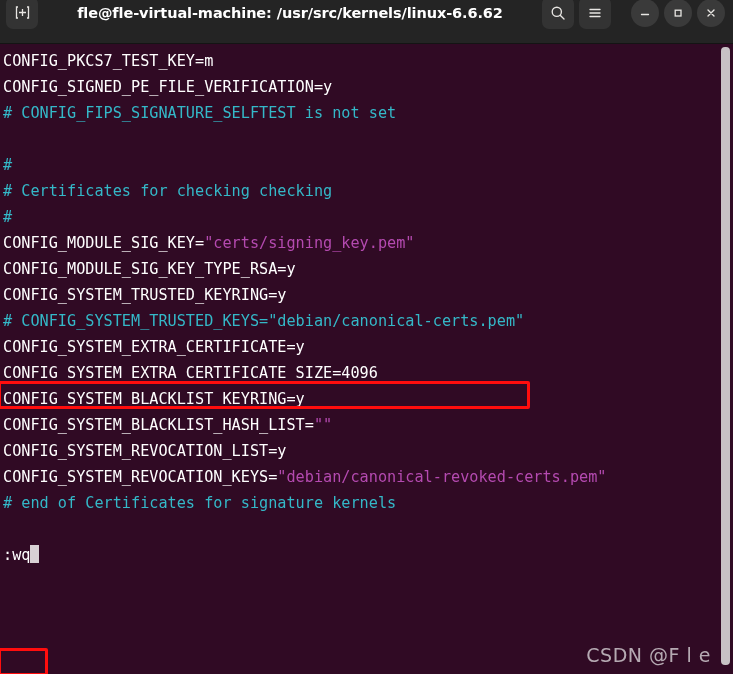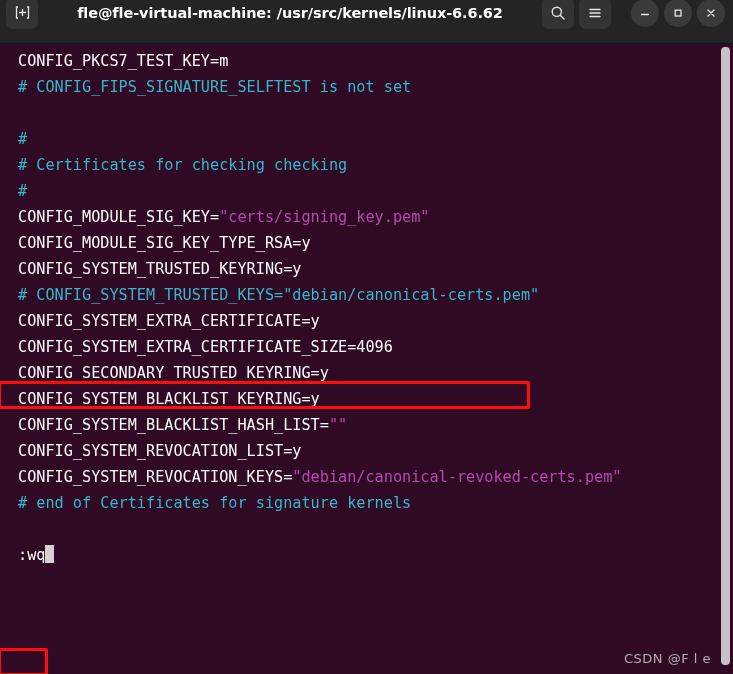--- a/index.html
+++ b/index.html
@@ -84,21 +84,21 @@
     top: 4px;
     right: 0;
   }
   .line {
     height: 26px;
     line-height: 26px;
     font-family: "DejaVu Sans Mono", monospace;
     font-size: 15.2px;
     white-space: pre;
     color: #ffffff;
-    padding-left: 18px;
+    padding-left: 3px;
     position: relative;
   }
   .tok-white { color: #ffffff; }
   .tok-cyan  { color: #34b8c8; }
   .tok-mag   { color: #b44ab0; }
 
   
   .redbox {
     position: absolute;
     border: 3px solid #ff0d0d;
@@ -147,21 +147,21 @@
     border-radius: 4px;
   }
 
   
   .watermark {
     position: absolute;
     right: 22px;
     bottom: 8px;
     color: #c8c0c6;
     font-family: "DejaVu Sans", sans-serif;
-    font-size: 13px;
+    font-size: 19px;
     letter-spacing: 0.5px;
     opacity: 0.88;
   }
 </style>
 </head>
 <body>
 
 <div id="app">
 
   <div class="titlebar">
@@ -213,32 +213,32 @@
         </svg>
       </div>
 
     </div>
   </div>
 
   <div class="term">
 
     <div class="term-lines" id="term-lines">
         <div class="line" id="line-l01"><span class="tok-white">CONFIG_PKCS7_TEST_KEY=m</span></div>
+        <div class="line" id="line-l02"><span class="tok-white">CONFIG_SIGNED_PE_FILE_VERIFICATION=y</span></div>
         <div class="line" id="line-l03"><span class="tok-cyan"># CONFIG_FIPS_SIGNATURE_SELFTEST is not set</span></div>
         <div class="line" id="line-l04"><span class="tok-white"></span></div>
         <div class="line" id="line-l05"><span class="tok-cyan">#</span></div>
         <div class="line" id="line-l06"><span class="tok-cyan"># Certificates for checking checking</span></div>
         <div class="line" id="line-l07"><span class="tok-cyan">#</span></div>
         <div class="line" id="line-l08"><span class="tok-white">CONFIG_MODULE_SIG_KEY=</span><span class="tok-mag">"certs/signing_key.pem"</span></div>
         <div class="line" id="line-l09"><span class="tok-white">CONFIG_MODULE_SIG_KEY_TYPE_RSA=y</span></div>
         <div class="line" id="line-l11"><span class="tok-white">CONFIG_SYSTEM_TRUSTED_KEYRING=y</span></div>
         <div class="line" id="line-l12"><span class="tok-cyan"># CONFIG_SYSTEM_TRUSTED_KEYS="debian/canonical-certs.pem"</span></div>
         <div class="line" id="line-l13"><span class="tok-white">CONFIG_SYSTEM_EXTRA_CERTIFICATE=y</span></div>
         <div class="line" id="line-l14"><span class="tok-white">CONFIG_SYSTEM_EXTRA_CERTIFICATE_SIZE=4096</span></div>
-        <div class="line" id="line-l15"><span class="tok-white">CONFIG_SECONDARY_TRUSTED_KEYRING=y</span></div>
         <div class="line" id="line-l16"><span class="tok-white">CONFIG_SYSTEM_BLACKLIST_KEYRING=y</span></div>
         <div class="line" id="line-l17"><span class="tok-white">CONFIG_SYSTEM_BLACKLIST_HASH_LIST=</span><span class="tok-mag">""</span></div>
         <div class="line" id="line-l18"><span class="tok-white">CONFIG_SYSTEM_REVOCATION_LIST=y</span></div>
         <div class="line" id="line-l19"><span class="tok-white">CONFIG_SYSTEM_REVOCATION_KEYS=</span><span class="tok-mag">"debian/canonical-revoked-certs.pem"</span></div>
         <div class="line" id="line-l21"><span class="tok-cyan"># end of Certificates for signature kernels</span></div>
         <div class="line" id="line-l22"><span class="tok-white"></span></div>
         <div class="line" id="line-l24"><span class="tok-white">:wq</span><span class="cursor"></span></div>
       </div>
 
     <div class="redbox" id="redbox-trusted-keys"></div>

